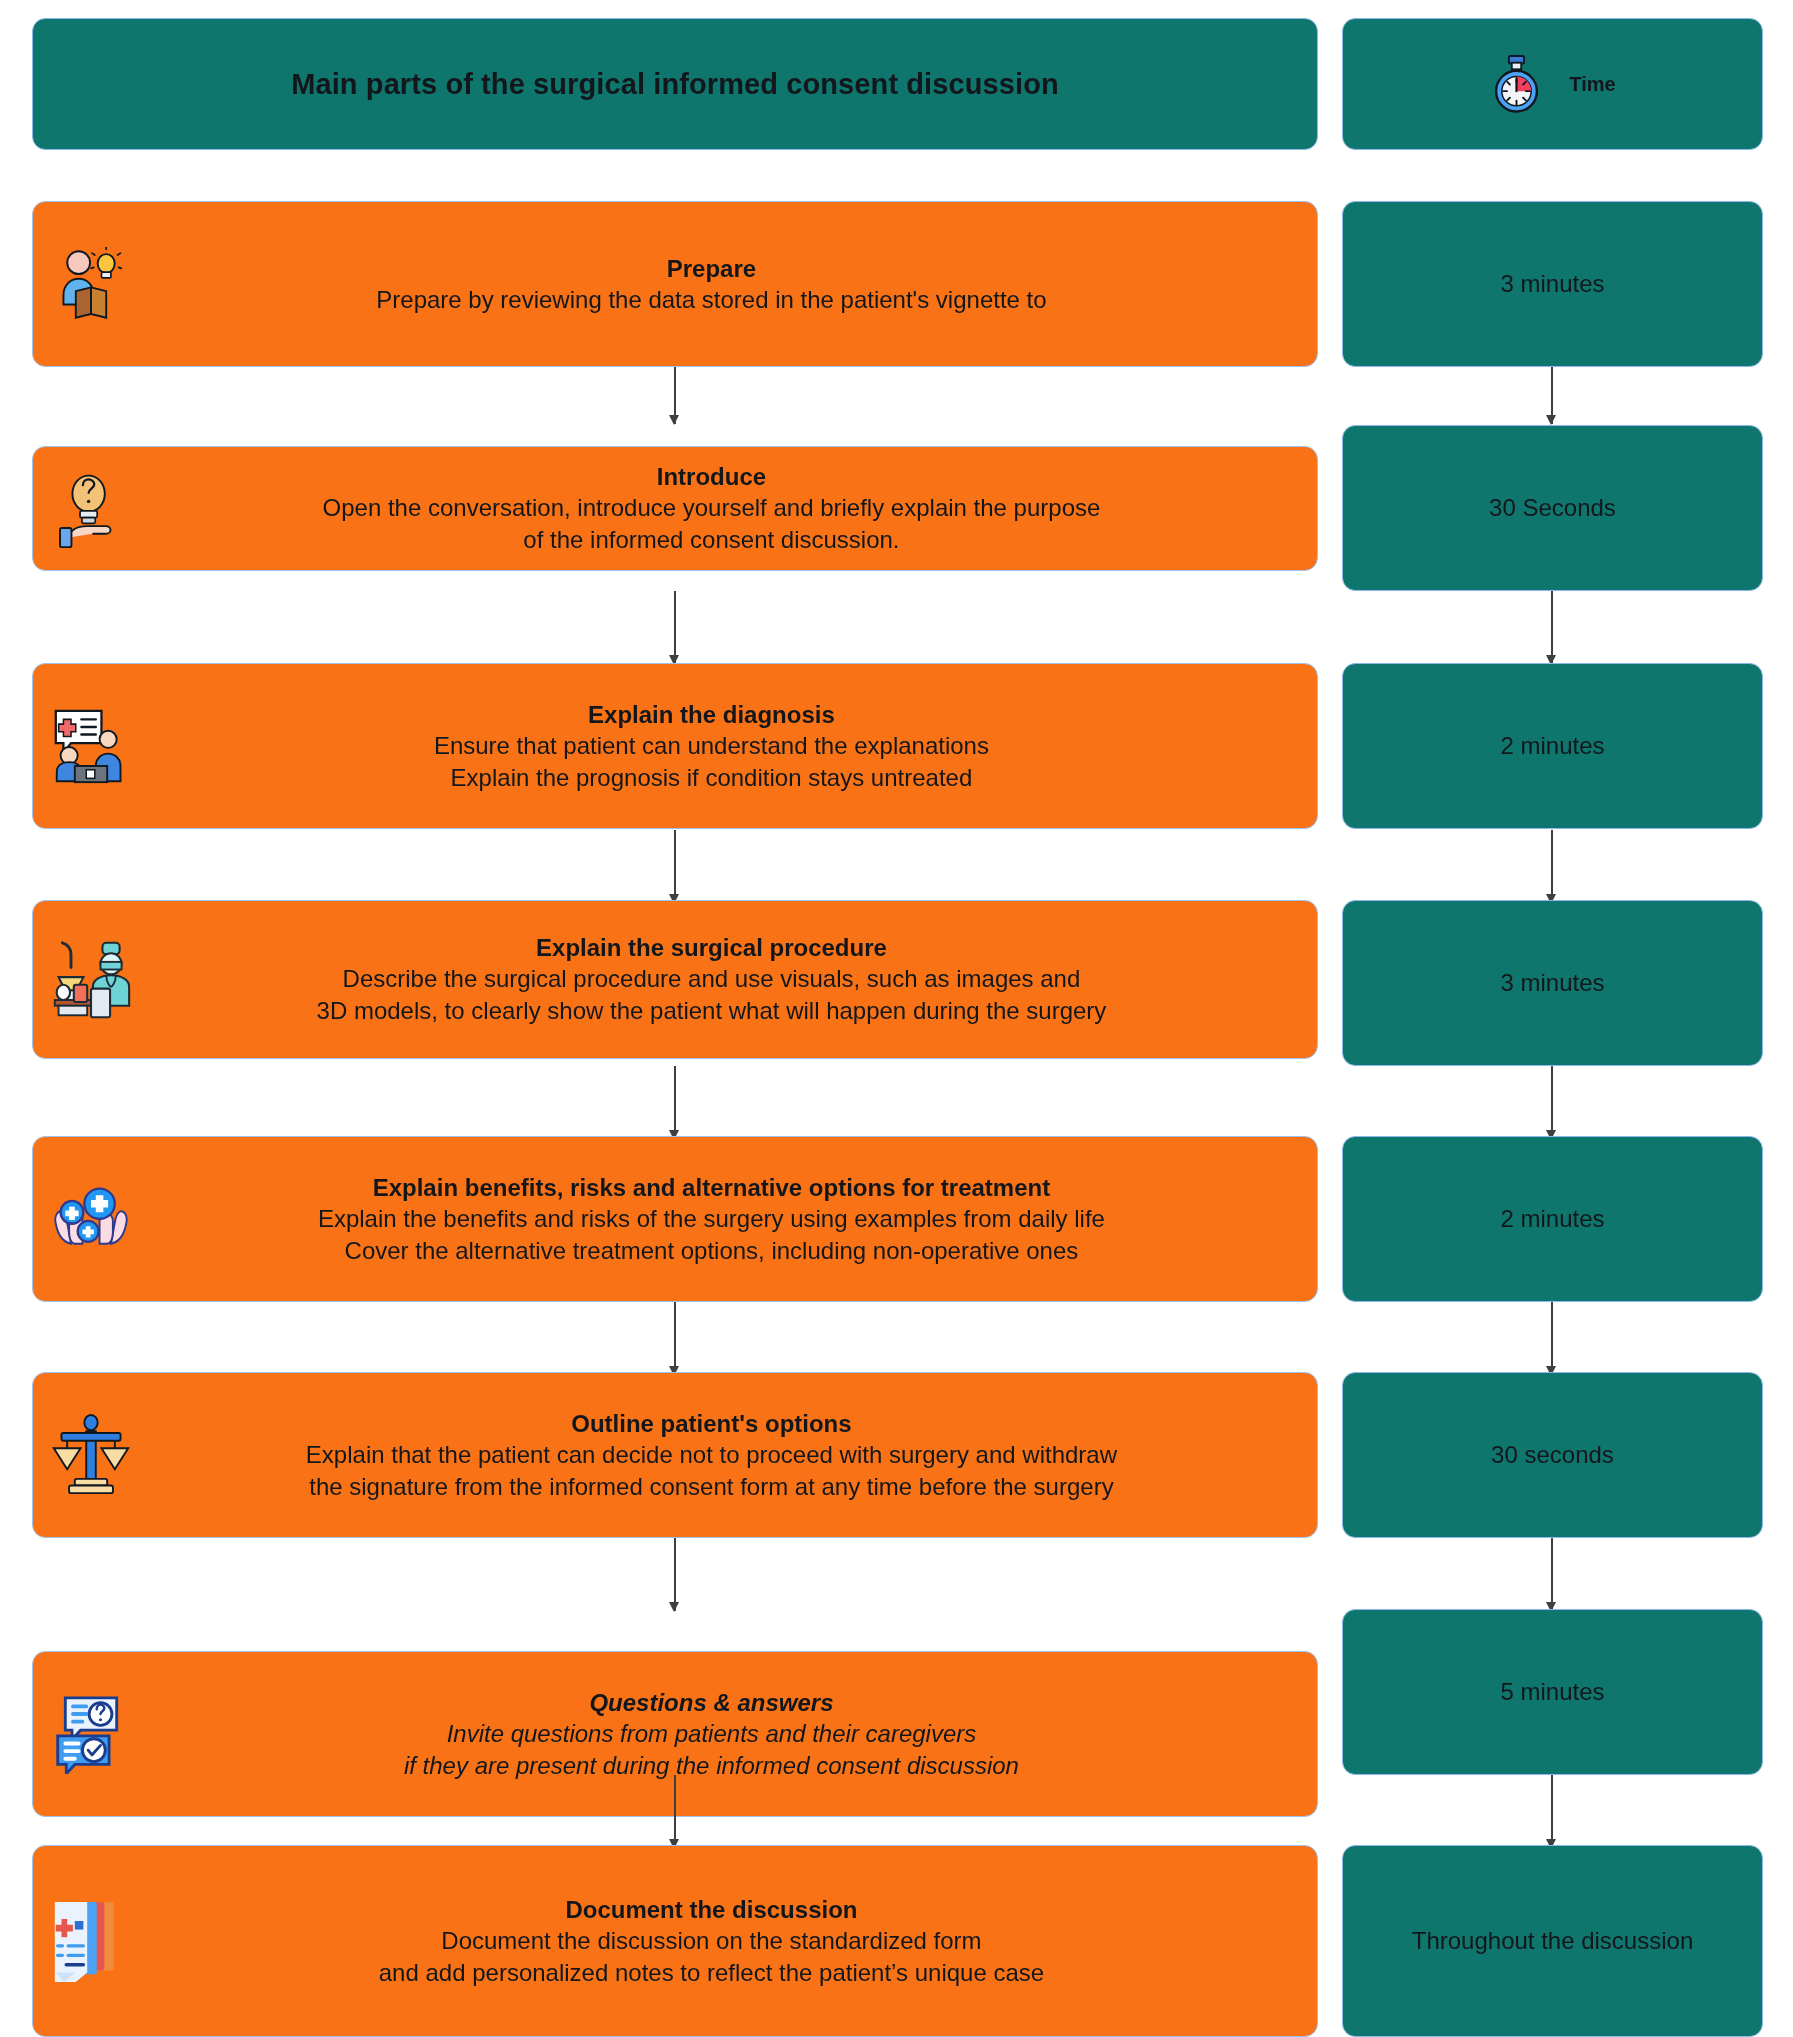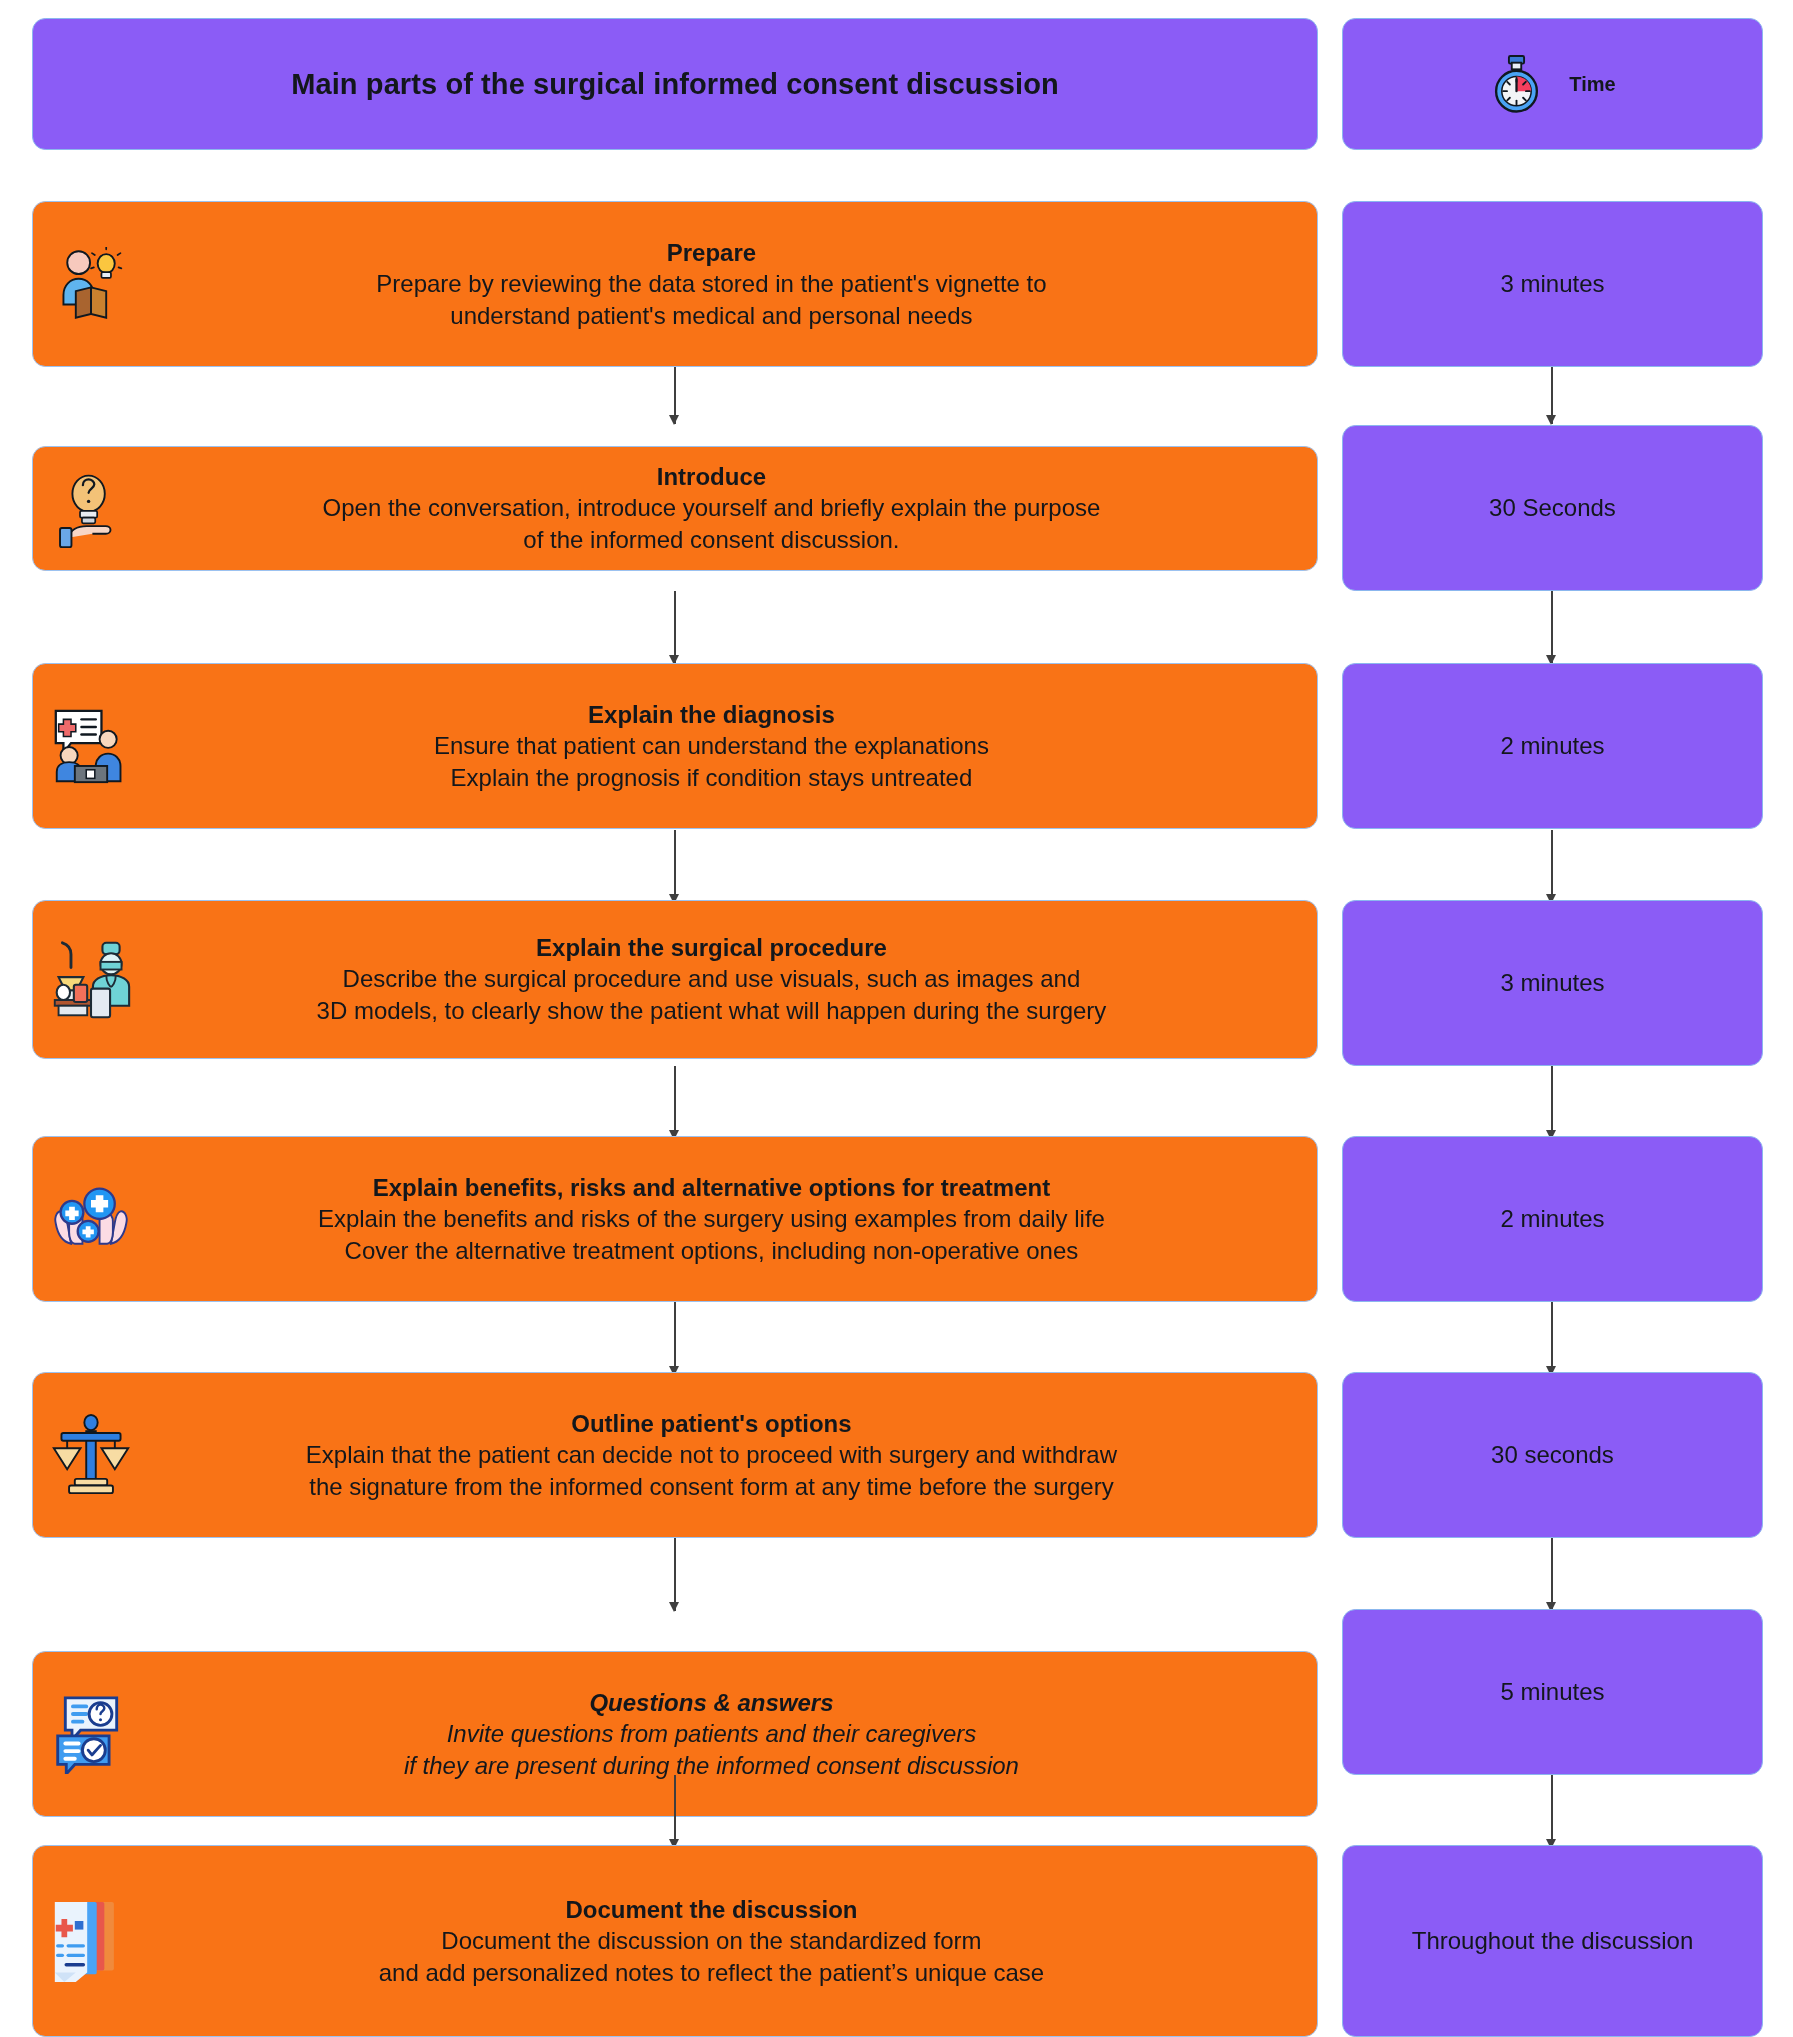--- a/index.html
+++ b/index.html
@@ -24,21 +24,21 @@
   
   .node {
     position: absolute;
     border-radius: 13.4px;
     border: 1.9px solid #9cc2f0;
     background: #f97316;
     display: flex;
     align-items: center;
   }
   .node.filled {
-    background: #8b5cf6;
+    background: #0f766e;
     border-color: #8bb7ee;
     justify-content: center;
   }
 
   
   .header-main {
     left: 32px; top: 13.4px;
     width: 1286px; height: 98px;
     justify-content: center;
     background: #c5dcfa;
@@ -178,21 +178,20 @@
           <line x1="44" y1="8" x2="41" y2="6"></line>
           <line x1="68" y1="8" x2="71" y2="6"></line>
           <line x1="43" y1="21" x2="40" y2="22"></line>
           <line x1="69" y1="21" x2="72" y2="22"></line>
         </g>
       </svg>
     </span>
     <span class="body">
       <span class="title">Prepare</span>
       <span class="line">Prepare by reviewing the data stored in the patient's vignette  to</span>
-      <span class="line">understand  patient's medical and personal needs</span>
     </span>
   </div>
   <div class="node filled timecell" style="top: 201px; height: 166px;">
     <span class="ttxt">3 minutes</span>
   </div>
   <div class="arrow" style="left: 674px; top: 367px; height: 57px;"></div>
   <div class="arrow" style="left: 1551px; top: 367px; height: 57px;"></div>
 
   <div class="node step" style="top: 446px; height: 125px;">
     <span class="icon-wrap">

